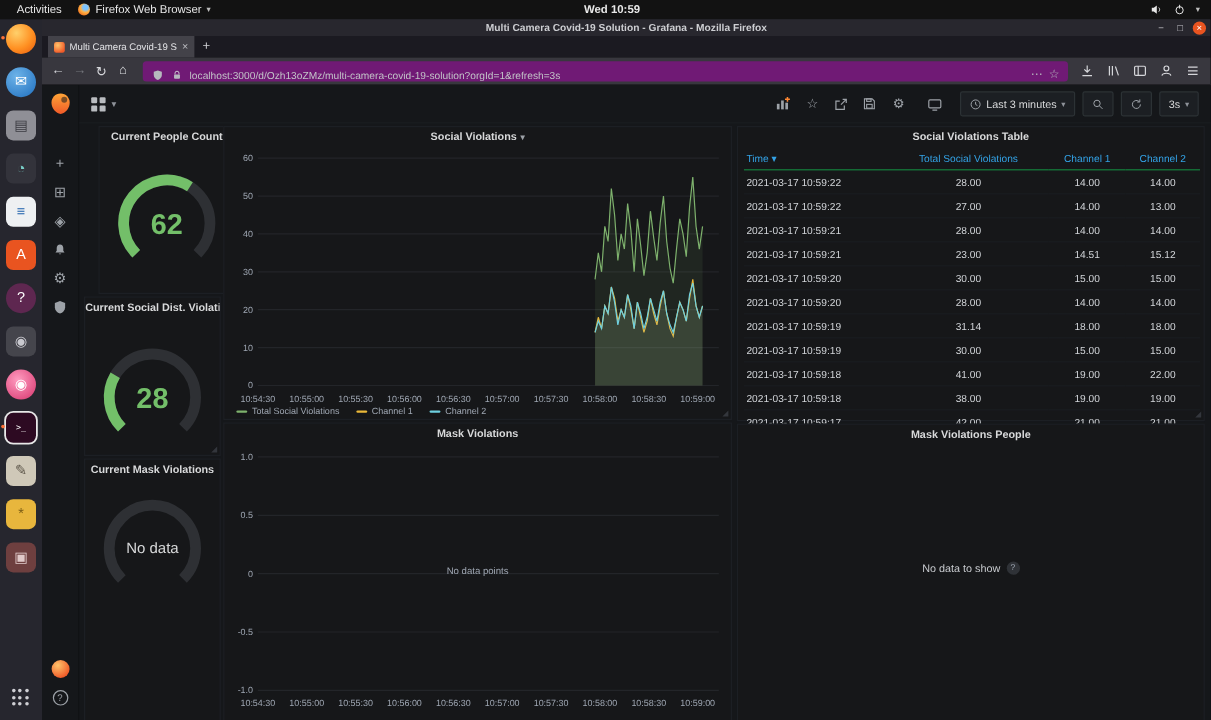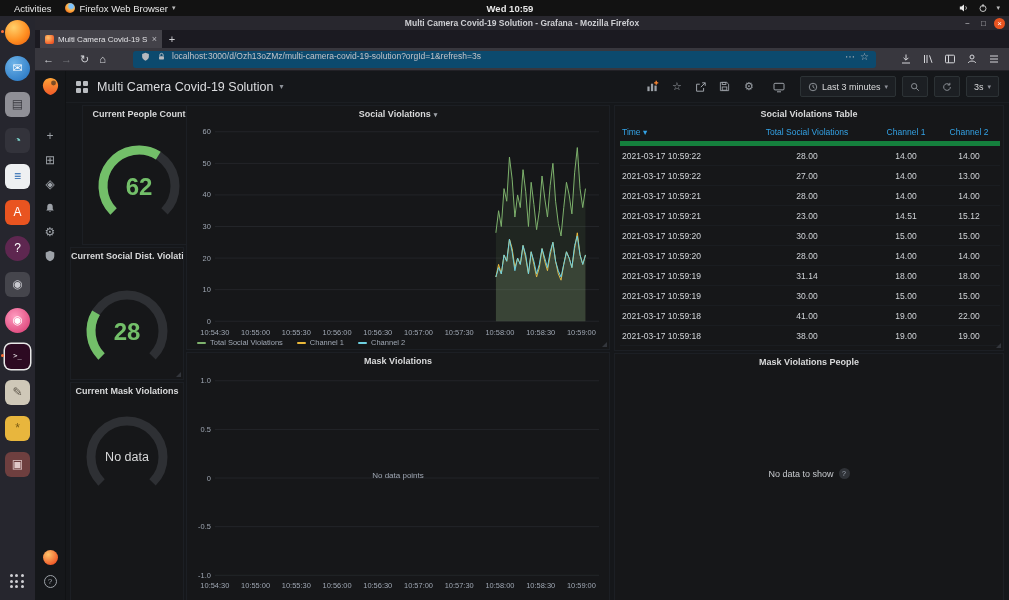--- a/index.html
+++ b/index.html
@@ -55,22 +55,22 @@
   .tab-title{flex:1;white-space:nowrap;overflow:hidden;}
   .tab-close{font-size:9px;color:#b8b8bd;}
   .newtab{width:20px;display:flex;align-items:center;justify-content:center;
     color:#cfd0d4;font-size:11px;}
 
   .navbar{height:23px;background:#38373e;display:flex;align-items:center;
     padding:0 6px;gap:3px;border-bottom:1px solid #222126;flex:none;}
   .navbtn{width:15px;height:15px;display:flex;align-items:center;justify-content:center;
     font-size:11px;color:#d5d6da;flex:none;}
   .navbtn.dim{color:#74757b;}
-  .urlbar{flex:1;height:17px;background:#0c4a6e;border-radius:3px;display:flex;
-    align-items:flex-start;padding:0 7px;gap:5px;margin:0 20px;font-size:8.5px;
+  .urlbar{flex:1;height:17px;background:#701a75;border-radius:3px;display:flex;
+    align-items:flex-end;padding:0 7px;gap:5px;margin:0 6px;font-size:8.5px;
     color:#c2c3c8;min-width:0;}
   .url-text{flex:1;overflow:hidden;white-space:nowrap;text-overflow:ellipsis;}
   .url-glyph{font-size:10px;color:#b6b9be;flex:none;}
   .nav-right{display:flex;gap:9px;align-items:center;padding-right:3px;}
   .nav-ic{width:13px;height:13px;color:#d5d6da;display:flex;align-items:center;justify-content:center;font-size:11px;}
 
   
   .grafana{flex:1;display:flex;min-height:0;background:#15171a;}
   .gf-sidebar{width:31px;flex:none;background:#15171a;border-right:1px solid #101214;
     display:flex;flex-direction:column;align-items:center;}
@@ -122,21 +122,21 @@
   .gridline{stroke:#232529;stroke-width:1;}
   .tick{fill:#9fa7b3;font-size:7.5px;font-family:"Liberation Sans",sans-serif;}
   .legend{position:absolute;left:10px;bottom:2px;display:flex;gap:14px;align-items:center;z-index:2;}
   .legend-item{display:flex;align-items:center;gap:4px;font-size:7.5px;color:#9fa7b3;}
   .legend-swatch{width:9px;height:2px;border-radius:1px;}
   .no-data-overlay{position:absolute;left:0;right:0;top:118px;text-align:center;
     font-size:8px;color:#9fa7b3;z-index:2;}
 
   .gtable{width:calc(100% - 10px);margin:2px 5px 0;border-collapse:collapse;table-layout:fixed;}
   .gtable th{color:#33a2e5;font-weight:500;font-size:8.5px;padding:3px 2px 4px;
-    border-bottom:5px solid #15803d;}
+    border-bottom:1px solid #15803d;}
   .gtable td{font-size:8.5px;color:#d2d5d9;padding:4.5px 2px;border-bottom:1px solid #1a1d21;}
   .gtable .left{text-align:left;}
   .gtable .center{text-align:center;}
 
   .empty-state{position:absolute;top:44%;left:0;right:0;display:flex;justify-content:center;
     align-items:center;gap:5px;font-size:9px;color:#c7cace;}
   .qmark{width:11px;height:11px;border-radius:50%;background:#2f3237;color:#9fa7b3;
     font-size:7px;display:flex;align-items:center;justify-content:center;}
 
   
@@ -353,21 +353,20 @@
         </div>
 
         <div class="gf-main">
           <div class="gf-toolbar">
             <span class="gf-grid-icon">
                 <span></span>
                 <span></span>
                 <span></span>
                 <span></span>
               </span>
-            <span class="gf-title">Multi Camera Covid-19 Solution</span>
             <span class="gf-caret">▾</span>
             <div class="gf-spacer"></div>
             <span class="gf-tool">
               <svg viewBox="0 0 14 14" width="13" height="13">
                   <rect x="1.5" y="7" width="2.4" height="5" fill="#9da2a8"></rect>
                   <rect x="5.3" y="4" width="2.4" height="8" fill="#9da2a8"></rect>
                   <rect x="9.1" y="6" width="2.4" height="6" fill="#9da2a8"></rect>
                   <path d="M11 .8v4.4M8.8 3h4.4" stroke="#ff8833" stroke-width="1.4"></path>
                 </svg>
             </span>

